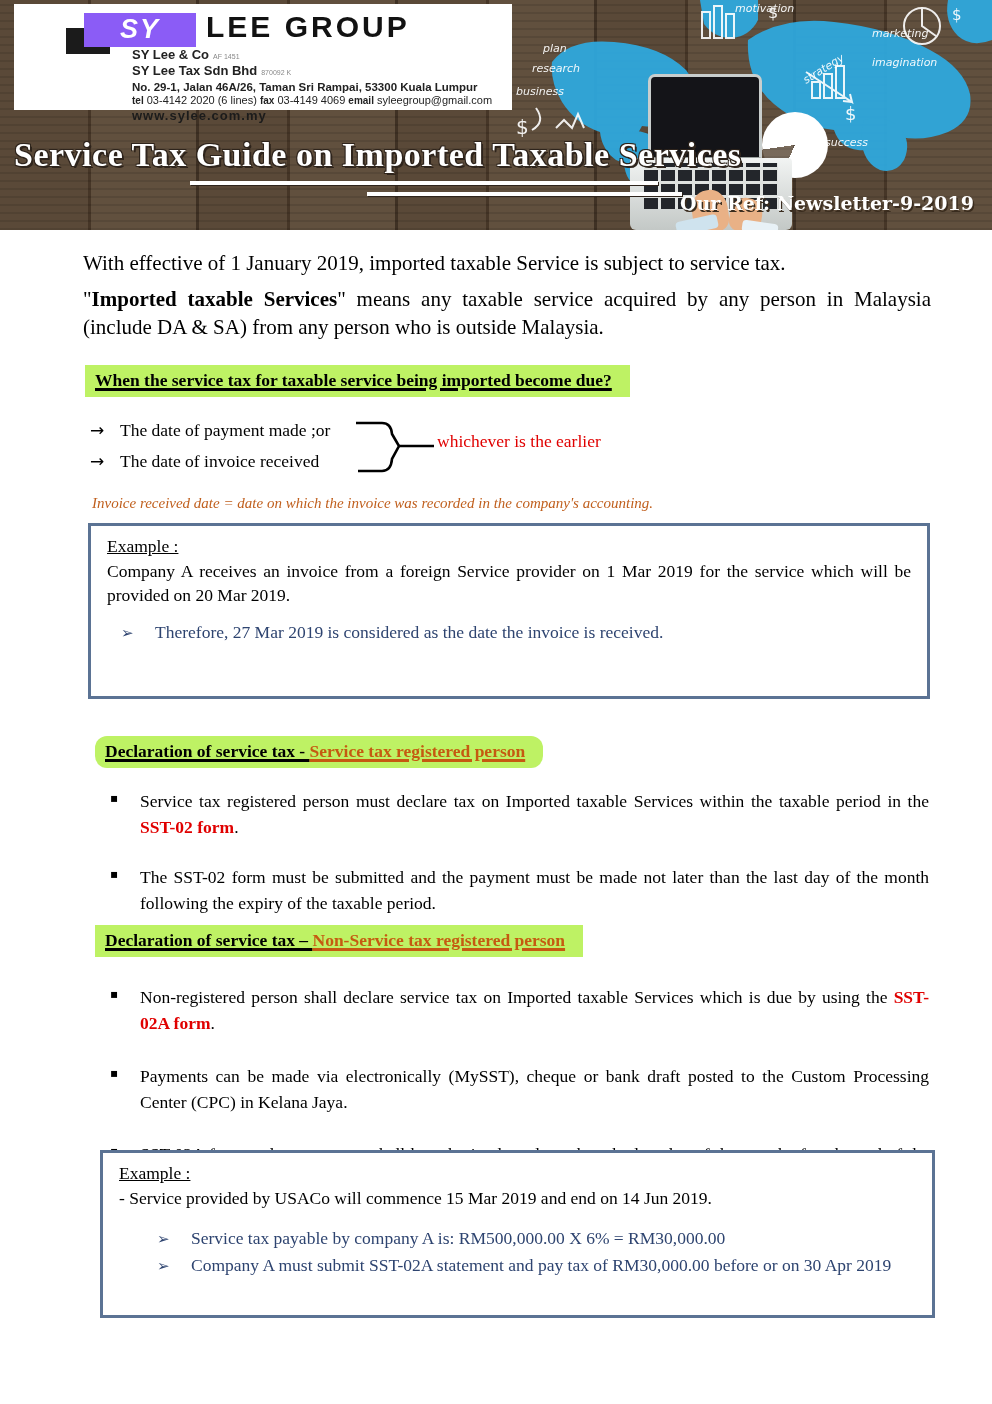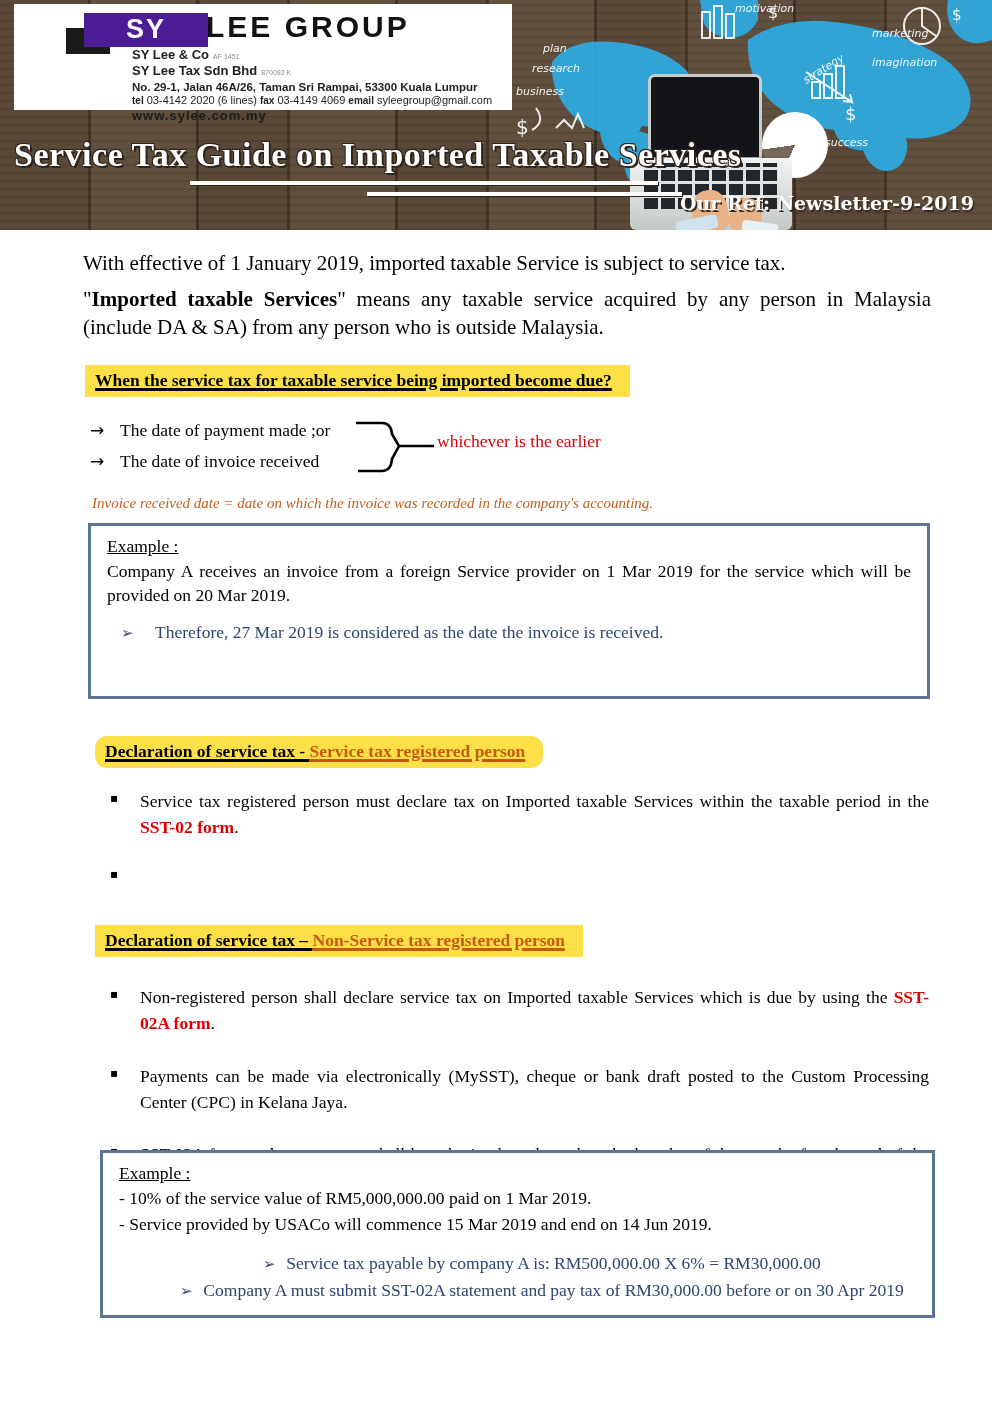--- a/index.html
+++ b/index.html
@@ -19,22 +19,22 @@
     background-color:#54433450; overflow:hidden;
   }
   #map-svg, #doodle-svg { position:absolute; left:0; top:0; width:992px; height:230px; }
 
   #header-card {
     position:absolute; left:14px; top:4px; width:498px; height:106px;
     background:#ffffff; padding:6px 10px 0 10px; font-family:"Liberation Sans", sans-serif;
   }
   #logo-row { position:relative; height:42px; }
   #logo-black { position:absolute; left:42px; top:18px; width:44px; height:26px; background:#1b1b1b; }
-  #logo-blue  { position:absolute; left:60px; top:3px; width:124px; height:34px; background:#4c1d95;
-                color:#fff; font-weight:bold; font-size:27px; text-align:center; line-height:33px; letter-spacing:2px;}
+  #logo-blue  { position:absolute; left:60px; top:3px; width:112px; height:34px; background:#8b5cf6;
+                color:#fff; font-weight:bold; font-style:italic; font-size:27px; text-align:center; line-height:33px; letter-spacing:2px;}
   #logo-text  { position:absolute; left:182px; top:0px; font-weight:bold; font-size:30px; letter-spacing:3px; color:#121212; }
   #firm-info { position:absolute; left:118px; top:44px; width:370px; }
   .firm-line { font-size:13px; font-weight:bold; color:#222; line-height:14px; }
   .firm-reg  { font-size:7px; font-weight:normal; color:#888; margin-left:4px; }
   .addr-line { font-size:11.5px; color:#222; line-height:13px; margin-top:1px;font-weight:bold; }
   .contact-line { font-size:11px; color:#222; line-height:13px; }
   .contact-label { font-weight:bold; font-size:10px; }
   .web-line { font-size:13px; font-weight:bold; color:#1b1b1b; letter-spacing:1px; margin-top:1px; }
 
   #banner-title {
@@ -68,21 +68,21 @@
   .sleeve { position:absolute; background:#cfe3ee; border-radius:4px; }
   #sleeve-left  { left:676px; top:218px; width:42px; height:14px; transform:rotate(-12deg); }
   #sleeve-right { left:742px; top:222px; width:36px; height:12px; transform:rotate(8deg); background:#e8f1f6; }
   #pie-sketch { position:absolute; left:762px; top:112px; width:66px; height:66px; border-radius:50%;
     background:conic-gradient(#ffffff 0 205deg, rgba(255,255,255,0.15) 205deg 262deg, #ffffff 262deg 360deg); }
 
   
   .body-par { position:absolute; left:83px; width:848px; font-size:21px; line-height:1.33; text-align:justify; }
 
   .section-heading {
-    position:absolute; background:#fde047; padding:5px 18px 6px 10px;
+    position:absolute; background:#bef264; padding:5px 18px 6px 10px;
     font-size:17.5px; font-weight:bold; white-space:nowrap;
   }
   .head-underline { text-decoration:underline; text-decoration-thickness:2.5px; }
   .head-orange { color:#c55a11; }
 
   .arrow-item { position:absolute; left:90px; font-size:17.5px; white-space:nowrap; }
   .arrow-glyph { display:inline-block; width:30px; font-family:"DejaVu Sans", sans-serif; font-size:17px; }
 
   #earlier-note { position:absolute; left:437px; top:431px; color:#e00000; font-size:17.5px; }
   #invoice-note { position:absolute; left:92px; top:495px; font-style:italic; color:#c05f1d; font-size:15px; }
@@ -91,21 +91,21 @@
     font-size:17.5px; line-height:1.33; }
   #example-box-1 { left:88px; top:523px; width:842px; height:176px; }
   #example-box-2 { left:100px; top:1150px; width:835px; height:168px; }
   .example-label { text-decoration:underline; margin-bottom:2px; }
   .example-par { margin-bottom:13px; text-align:justify; }
   .example-line { margin-bottom:2px; }
   .conclusion { color:#2e4470; margin-top:14px; }
   .conclusion .pointer { display:inline-block; width:34px; font-family:"DejaVu Sans", sans-serif; font-size:15px; }
   #example-box-1 .conclusion { margin-left:14px; }
   #example-box-2 .conclusion { margin-left:38px; margin-top:0; margin-bottom:4px; }
-  #example-box-2 .conclusion-group { margin-top:16px;text-align:center; }
+  #example-box-2 .conclusion-group { margin-top:16px; }
 
   .bullet-group { position:absolute; left:103px; width:826px; }
   .bullet-item { position:relative; padding-left:37px; font-size:17.5px; line-height:1.5; text-align:justify; }
   .bullet-mark { position:absolute; left:7px; top:1px; font-size:12px; font-family:"DejaVu Sans", sans-serif; }
   #bullets-registered .bullet-item { margin-bottom:23px; }
   #bullets-nonregistered .bullet-item { margin-bottom:26px; }
   .red-bold { color:#e00000; font-weight:bold; }
 
   #brace-figure { position:absolute; left:352px; top:416px; }
 </style>
@@ -229,21 +229,21 @@
 
   <div class="section-heading" style="left:95px; top:736px;border-radius:12px;">
     <span class="head-underline">Declaration of service tax - </span><span class="head-underline head-orange">Service tax registered person</span>
   </div>
 
   <div id="bullets-registered" class="bullet-group" style="top:788px;">
     <div class="bullet-item">
       <span class="bullet-mark">▪</span><span>Service tax registered person must declare tax on Imported taxable Services within the taxable period in the </span><span class="red-bold">SST-02 form</span><span>.</span>
     </div>
     <div class="bullet-item">
-      <span class="bullet-mark">▪</span>
+      <span class="bullet-mark">▪</span><span>The SST-02 form must be submitted and the payment must be made not later than the last day of the month following the expiry of the taxable period.</span>
     </div>
   </div>
 
   <div class="section-heading" style="left:95px; top:925px;">
     <span class="head-underline">Declaration of service tax – </span><span class="head-underline head-orange">Non-Service tax registered person</span>
   </div>
 
   <div id="bullets-nonregistered" class="bullet-group" style="top:984px;">
     <div class="bullet-item">
       <span class="bullet-mark">▪</span><span>Non-registered person shall declare service tax on Imported taxable Services which is due by using the </span><span class="red-bold">SST-02A form</span><span>.</span>
@@ -251,21 +251,20 @@
     <div class="bullet-item">
       <span class="bullet-mark">▪</span><span>Payments can be made via electronically (MySST), cheque or bank draft posted to the Custom Processing Center (CPC) in Kelana Jaya.</span>
     </div>
     <div class="bullet-item">
       <span class="bullet-mark">▪</span><span>SST-02A form and tax payment shall be submitted not later than the last day of the month after the end of the month when payment has been made or the invoice has been received, whichever earlier.</span>
     </div>
   </div>
 
   <div id="example-box-2" class="example-box">
     <div class="example-label">Example :</div>
-    <div class="example-line">- 10% of the service value of RM5,000,000.00 paid on 1 Mar 2019.</div>
     <div class="example-line">- Service provided by USACo will commence 15 Mar 2019 and end on 14 Jun 2019.</div>
     <div class="conclusion-group">
       <div class="conclusion">
         <span class="pointer">➢</span><span>Service tax payable by company A is: RM500,000.00 X 6% = RM30,000.00</span>
       </div>
       <div class="conclusion">
         <span class="pointer">➢</span><span>Company A must submit SST-02A statement and pay tax of RM30,000.00 before or on 30 Apr 2019</span>
       </div>
     </div>
   </div>

